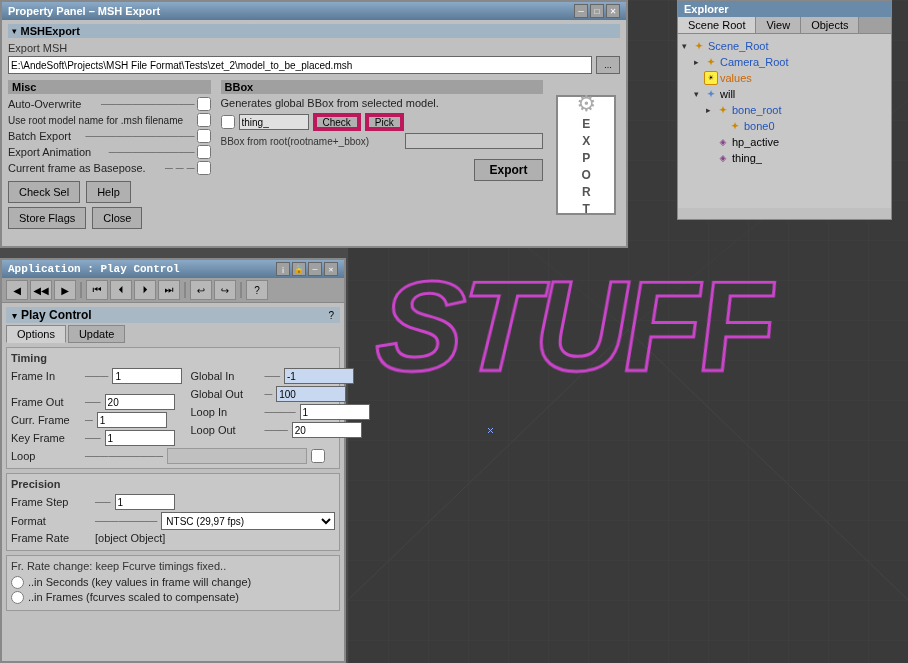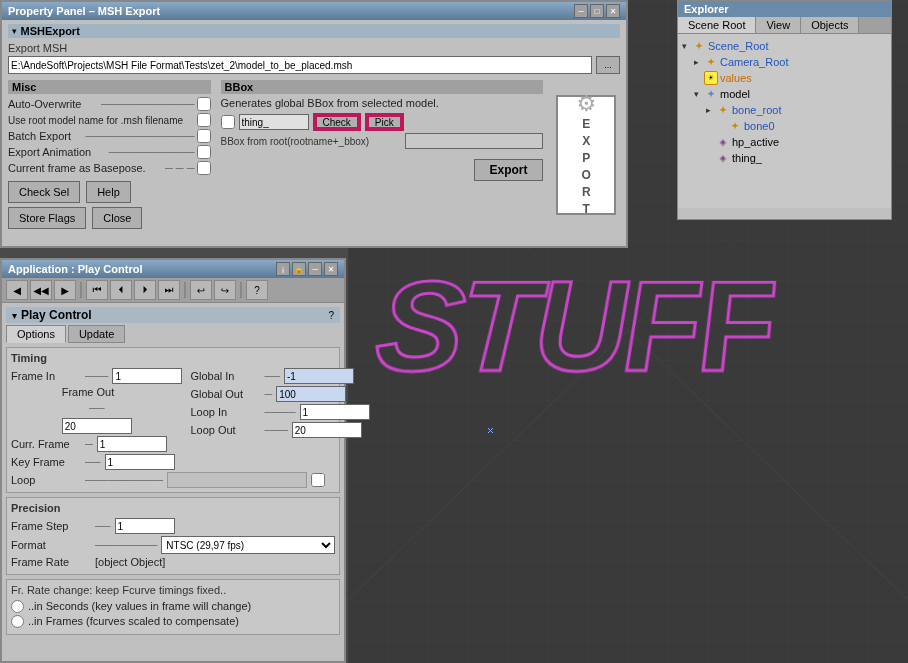--- a/index.html
+++ b/index.html
@@ -304,20 +304,21 @@
       border: 2px solid #888;
       height: 405px;
     }
     .play-titlebar {
       background: linear-gradient(to bottom, #8aaac8, #5a7a98);
       color: #fff;
       padding: 2px 6px;
       display: flex;
       align-items: center;
       justify-content: space-between;
+      font-family: Liberation Mono, monospace;
     }
     .play-title-text { font-weight: bold; font-size: 11px; }
 
     .play-toolbar {
       background: #a0a0a0;
       display: flex;
       align-items: center;
       padding: 2px 4px;
       gap: 2px;
       border-bottom: 1px solid #888;
@@ -517,21 +518,21 @@
 
     <div class="tree-item" style="--indent: 16px;">
       <span class="tree-expand"> </span>
       <span class="tree-icon icon-light">☀</span>
       <span class="tree-label orange">values</span>
     </div>
 
     <div class="tree-item" style="--indent: 16px;">
       <span class="tree-expand">▾</span>
       <span class="tree-icon icon-root">✦</span>
-      <span class="tree-label">model</span>
+      <span class="tree-label">will</span>
     </div>
 
     <div class="tree-item" style="--indent: 28px;">
       <span class="tree-expand">▸</span>
       <span class="tree-icon icon-bone">✦</span>
       <span class="tree-label blue">bone_root</span>
     </div>
 
     <div class="tree-item" style="--indent: 40px;">
       <span class="tree-expand"> </span>
@@ -688,21 +689,21 @@
   <div class="timing-box">
     <div class="timing-header">Timing</div>
     <div class="timing-grid">
 
       <div>
         <div class="timing-row">
           <span class="timing-label">Frame In</span>
           <span class="timing-dots">───</span>
           <input class="timing-input" type="text" value="1" style="">
         </div>
-        <div class="timing-row" style="margin-top:2px;flex-direction:column;">
+        <div class="timing-row" style="margin-top:10px;">
           <span class="timing-label">Frame Out</span>
           <span class="timing-dots">──</span>
           <input class="timing-input" type="text" value="20" style="">
         </div>
         <div class="timing-row" style="margin-top:2px;">
           <span class="timing-label">Curr. Frame</span>
           <span class="timing-dots">─</span>
           <input class="timing-input" type="text" value="1" style="">
         </div>
         <div class="timing-row" style="margin-top:2px;">

